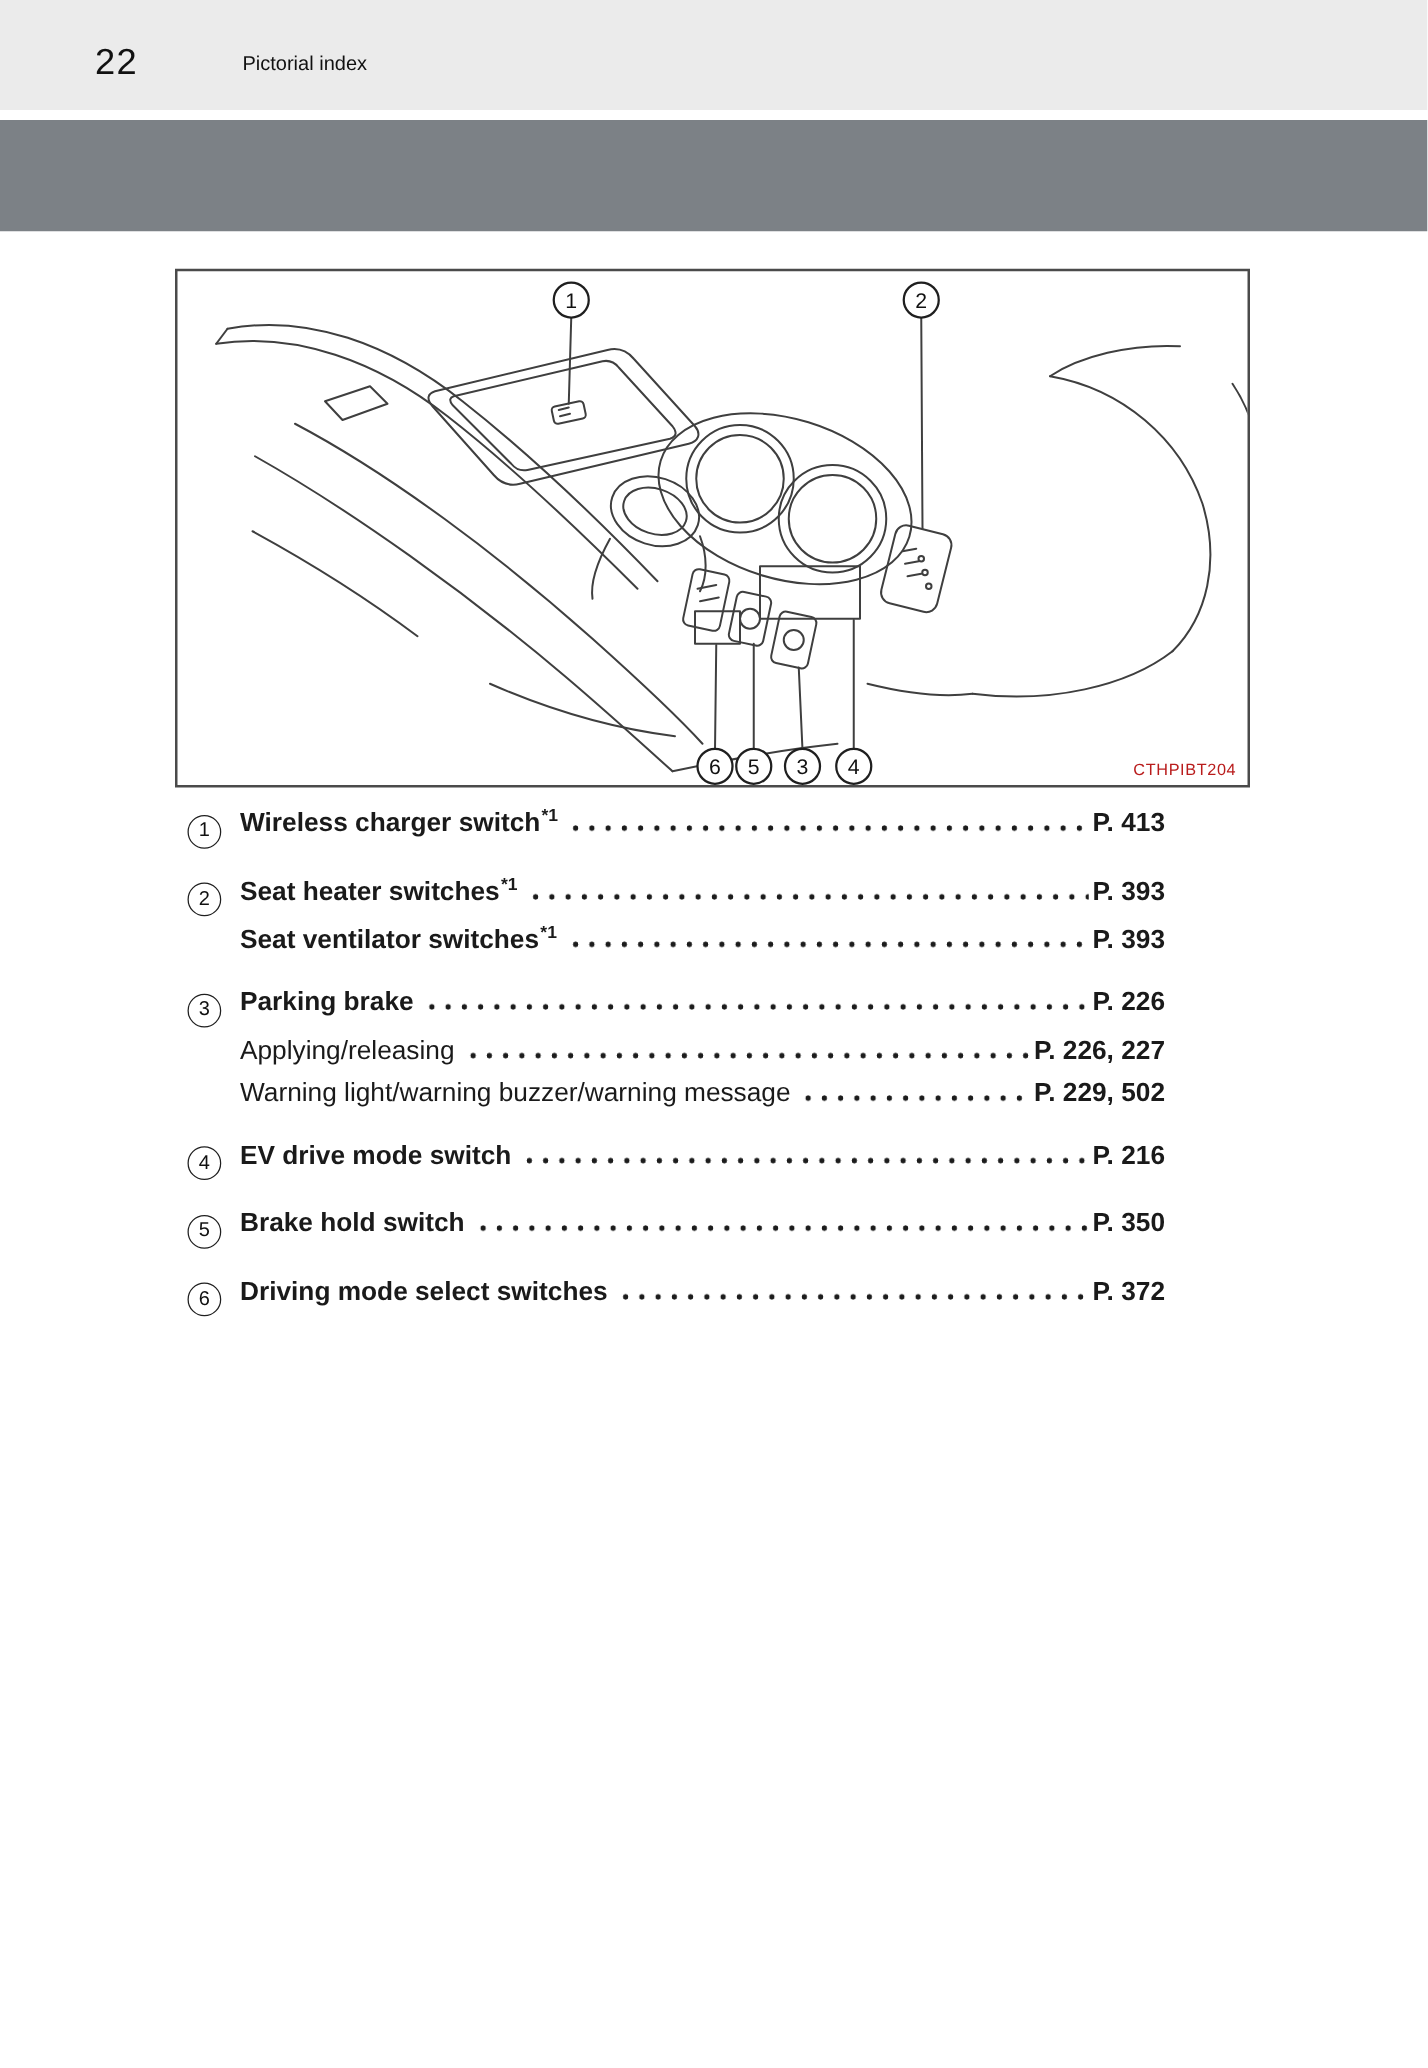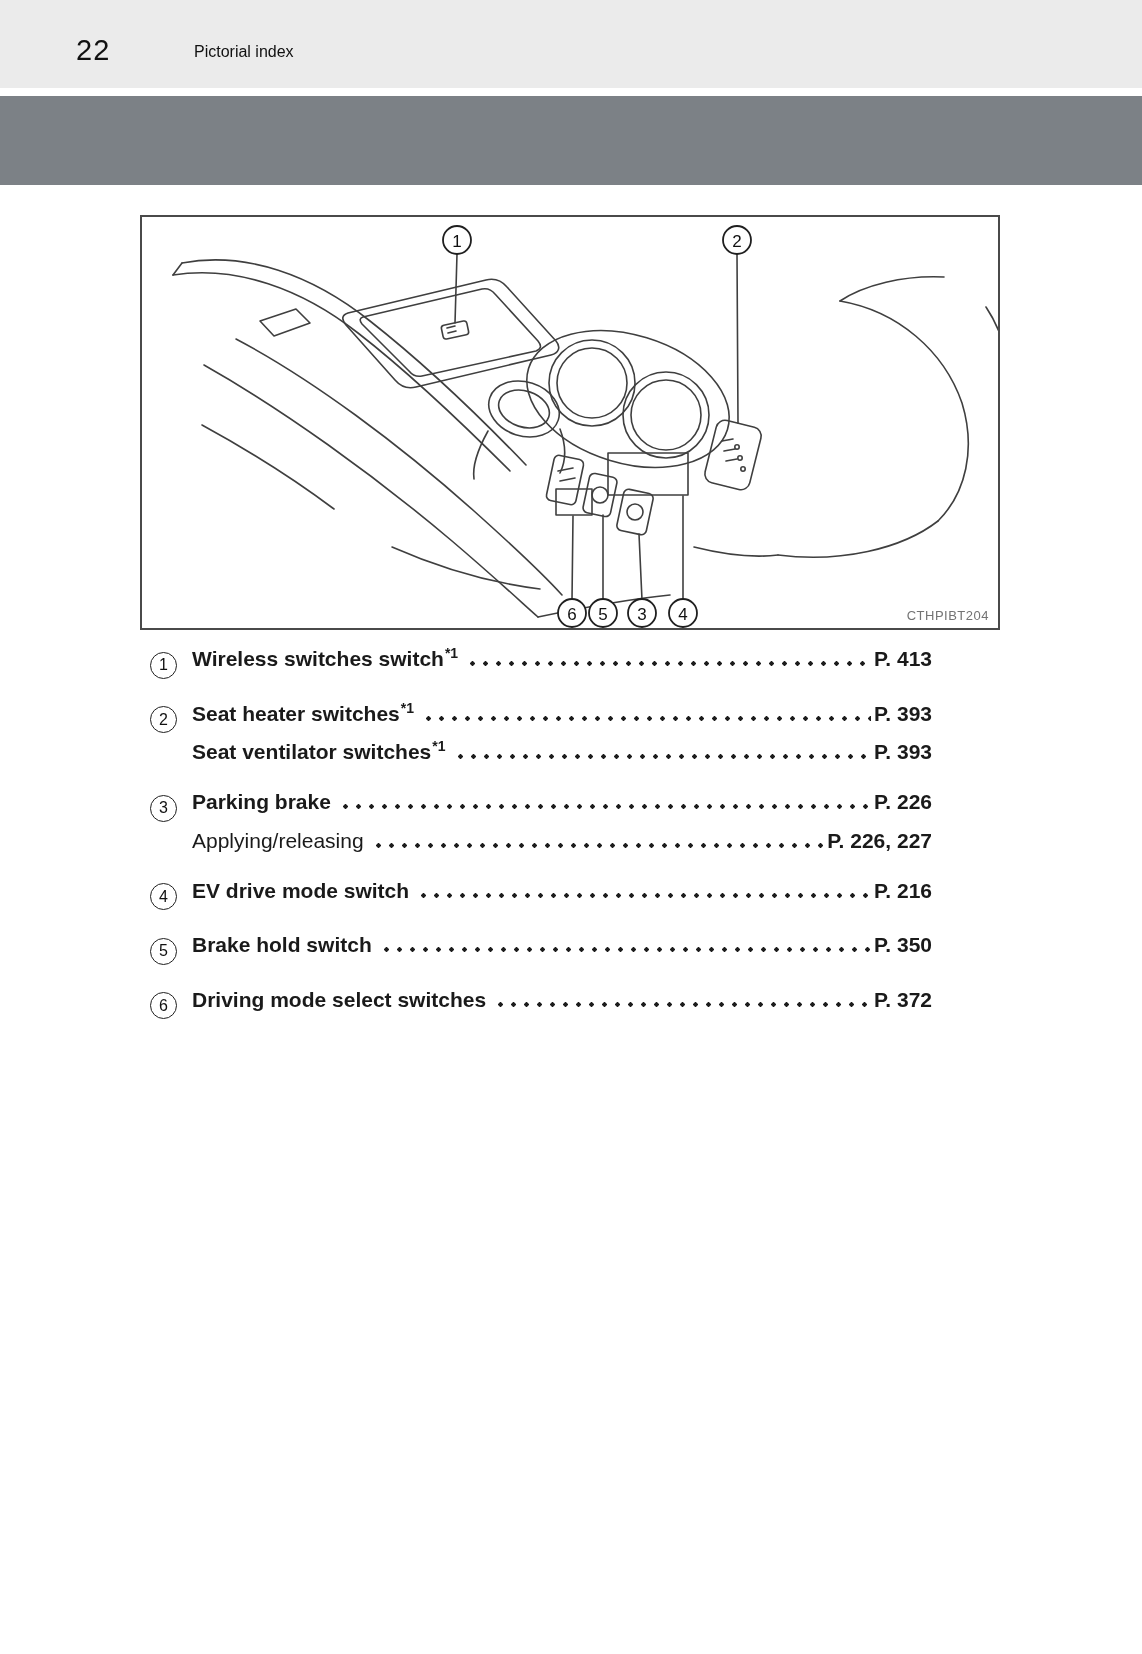--- a/index.html
+++ b/index.html
@@ -36,21 +36,21 @@
   
   .figure-box {
     position: absolute; left: 140px; top: 215px;
     width: 860px; height: 415px;
     border: 2px solid #4a4a4a;
     background: #fff;
   }
   .figure-box svg { display: block; width: 856px; height: 411px; }
   .figure-code {
     position: absolute; right: 9px; bottom: 5px;
-    font-size: 13px; color: #737373; letter-spacing: 0.5px;
+    font-size: 13px; color: #b91c1c; letter-spacing: 0.5px;
     background: #fff; padding-left: 4px;
   }
   .callout-text {
     font-size: 17px; fill: #111;
     font-family: "Liberation Sans", sans-serif;
   }
 
   
   .index-list {
     position: absolute; left: 150px; top: 640px;
@@ -182,21 +182,21 @@
       <text class="callout-text" x="541" y="397" text-anchor="middle" dominant-baseline="central">4</text>
     </g>
   </svg>
   <div class="figure-code">CTHPIBT204</div>
 </div>
 
 <div class="index-list">
 
   <div class="index-row main">
     <span class="marker"><span class="badge">1</span></span>
-    <span class="label"><span>Wireless switches switch</span><span class="sup">*1</span></span>
+    <span class="label"><span>Wireless charger switch</span><span class="sup">*1</span></span>
     <span class="leader"></span>
     <span class="pageref">P. 413</span>
   </div>
 
   <div class="index-row main gap">
     <span class="marker"><span class="badge">2</span></span>
     <span class="label"><span>Seat heater switches</span><span class="sup">*1</span></span>
     <span class="leader"></span>
     <span class="pageref">P. 393</span>
   </div>
@@ -216,20 +216,26 @@
   </div>
 
   <div class="index-row sub">
     <span class="marker"></span>
     <span class="label"><span>Applying/releasing</span></span>
     <span class="leader"></span>
     <span class="pageref">P. 226, 227</span>
   </div>
 
 
+  <div class="index-row sub">
+    <span class="marker"></span>
+    <span class="label"><span>Warning light/warning buzzer/warning message</span></span>
+    <span class="leader"></span>
+    <span class="pageref">P. 229, 502</span>
+  </div>
 
   <div class="index-row main gap">
     <span class="marker"><span class="badge">4</span></span>
     <span class="label"><span>EV drive mode switch</span></span>
     <span class="leader"></span>
     <span class="pageref">P. 216</span>
   </div>
 
   <div class="index-row main gap">
     <span class="marker"><span class="badge">5</span></span>

